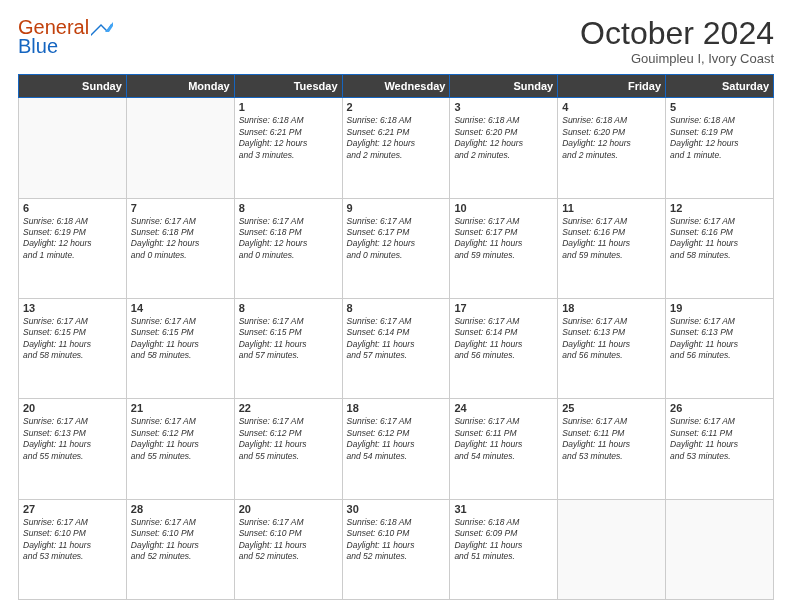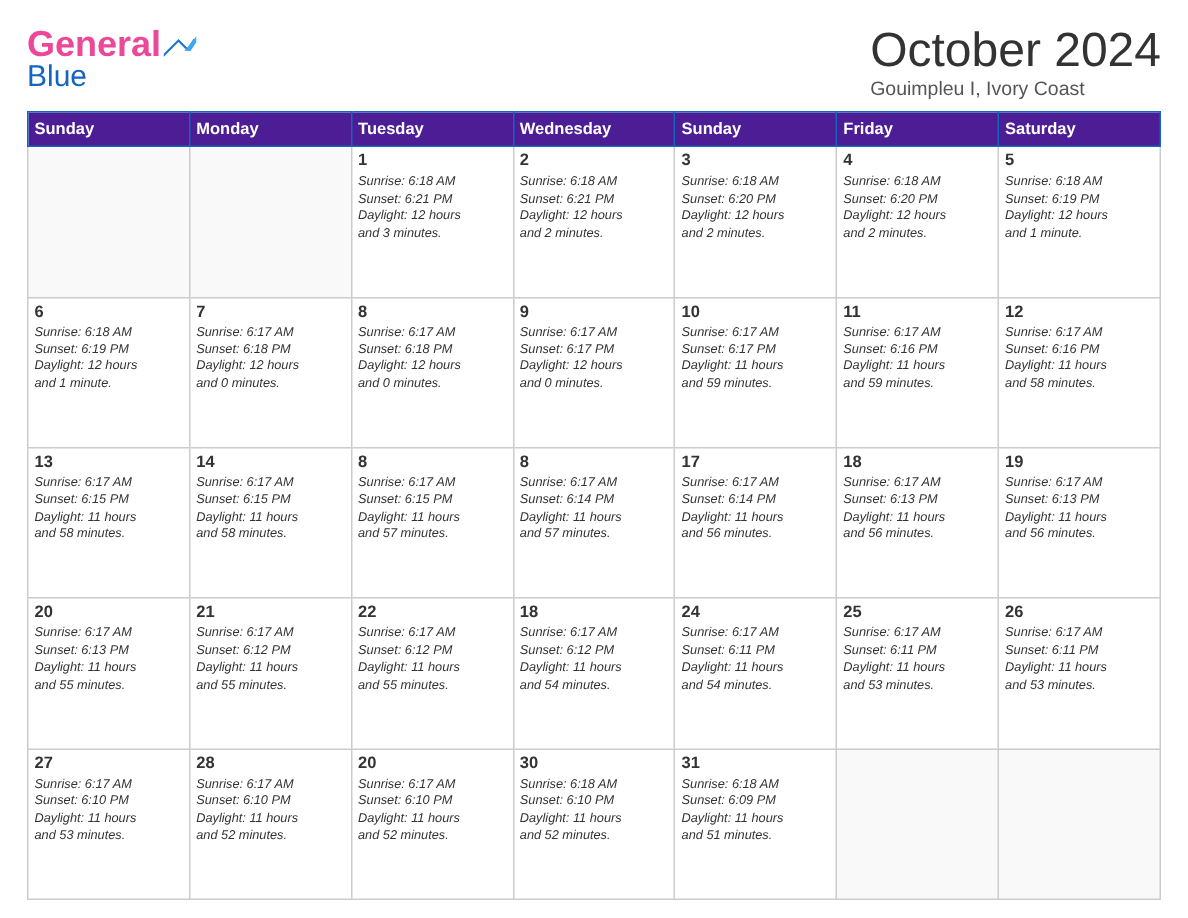--- a/index.html
+++ b/index.html
@@ -22,45 +22,46 @@
       justify-content: space-between;
       align-items: flex-start;
       margin-bottom: 8px;
     }
     .logo {
       display: flex;
       flex-direction: column;
       align-items: flex-start;
     }
     .title-block {
+      text-align: right;
     }
     .month-title {
       font-size: 32px;
       font-weight: normal;
       color: #333;
       line-height: 1.1;
     }
     .location {
       font-size: 13px;
       color: #555;
     }
     .calendar {
       flex: 1;
       border: 1px solid #ccc;
       border-collapse: collapse;
       width: 100%;
       table-layout: fixed;
     }
     .calendar th {
-      background: #4c1d95;
+      background: #404040;
       color: #fff;
       font-size: 11px;
       font-weight: bold;
       padding: 5px 4px;
-      text-align: left;
+      text-align: right;
       border: 1px solid #1565c0;
     }
     .calendar td {
       vertical-align: top;
       border: 1px solid #ccc;
       padding: 3px 4px;
       font-size: 9px;
       color: #333;
       height: 88px;
       width: 113px;
@@ -79,21 +80,21 @@
     }
     .empty { background: #f9f9f9; }
   </style>
 </head>
 <body>
 
 <div class="page">
   <div class="header">
     <div class="logo">
       <div style="display:flex;align-items:center;">
-        <span style="font-size:24px;font-weight:bold;color:#ec4899;">General</span>
+        <span style="font-size:20px;font-weight:normal;color:#c2410c;">General</span>
         <svg width="22" height="14" viewBox="0 0 22 14" style="margin-left:2px;margin-top:2px;">
           <polygon points="0,14 10,4 16,10 22,2 20,2 16,8 10,2 0,12" fill="#1976d2"></polygon>
           <polygon points="14,10 22,0 22,4 18,10" fill="#42a5f5"></polygon>
         </svg>
       </div>
       <span style="font-size:20px;font-weight:normal;color:#1565c0;margin-top:-4px;">Blue</span>
     </div>
     <div class="title-block">
       <div class="month-title">October 2024</div>
       <div class="location">Gouimpleu I, Ivory Coast</div>

